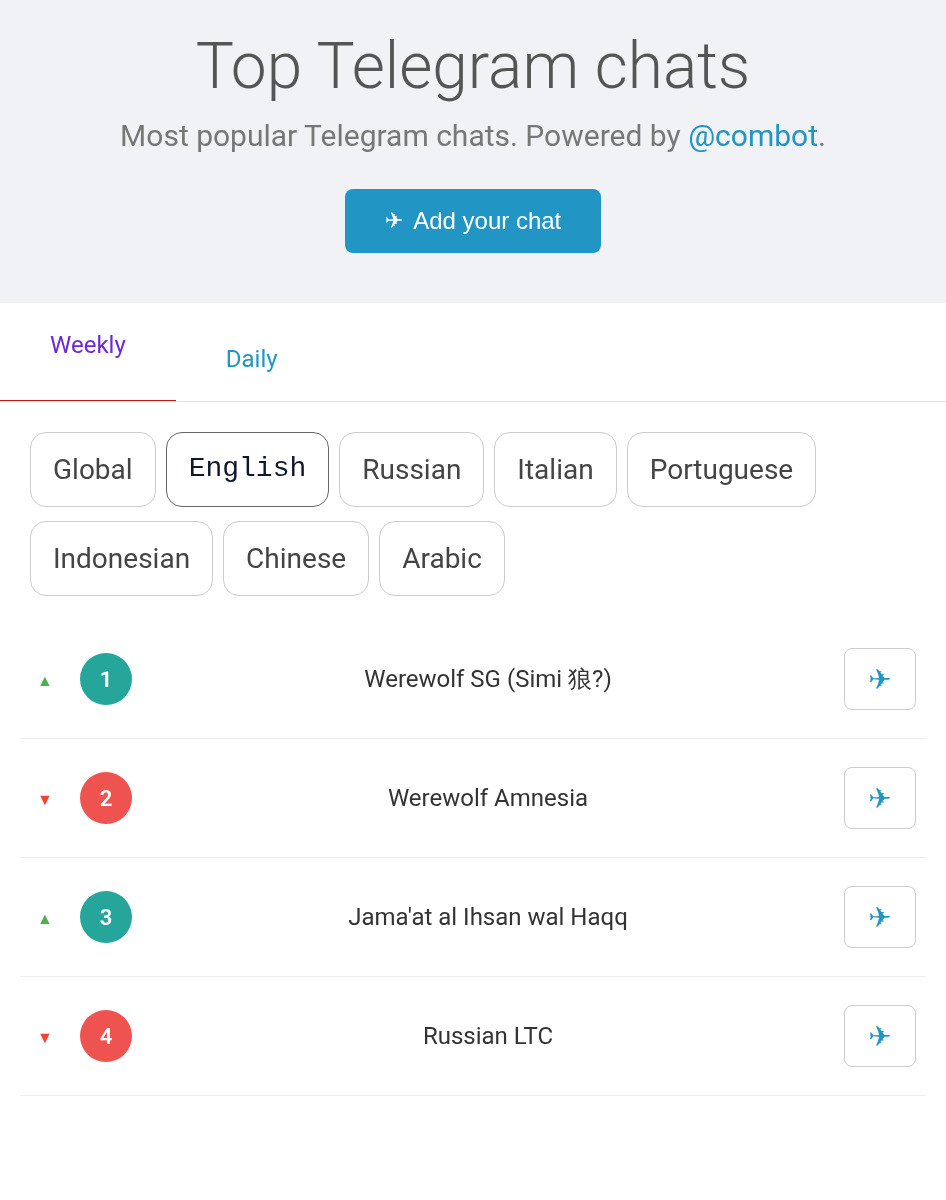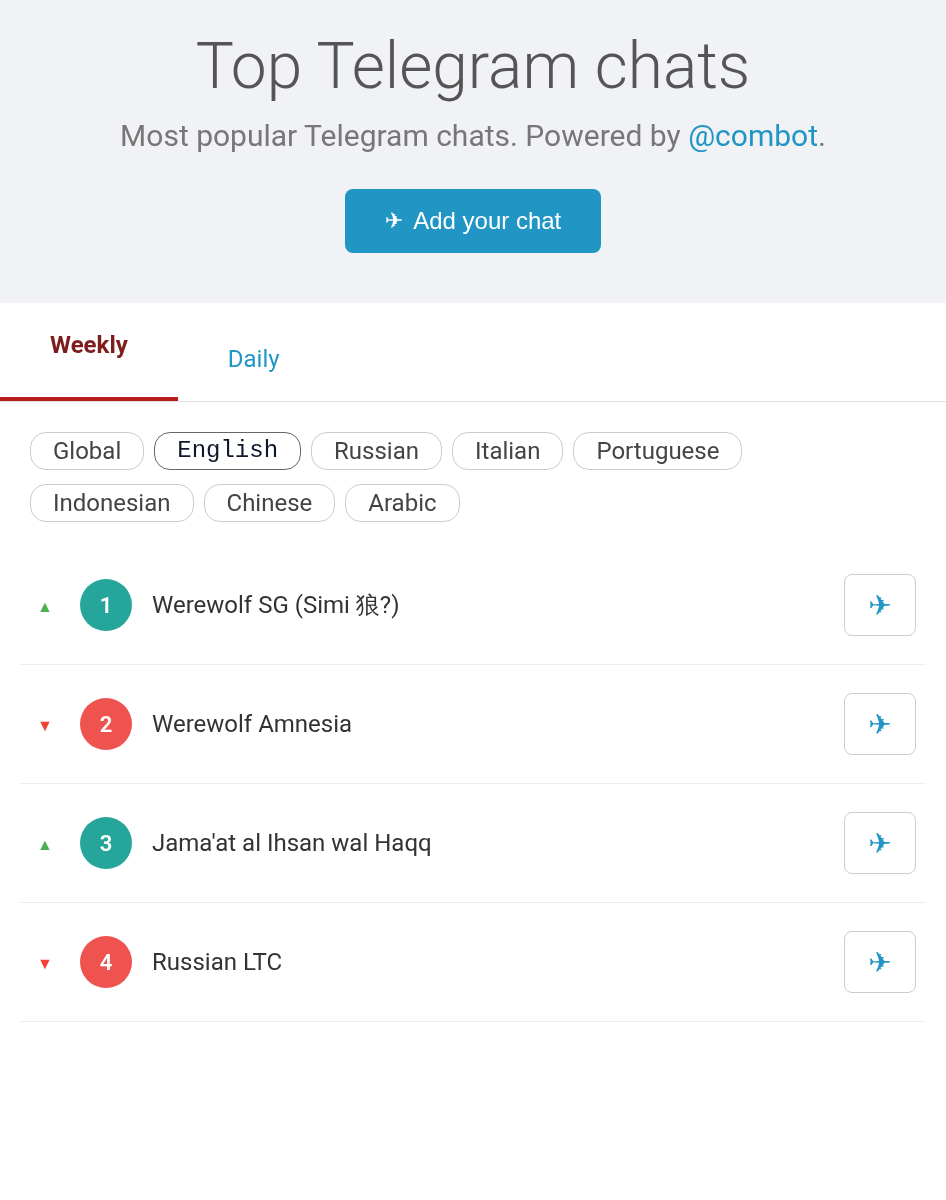--- a/index.html
+++ b/index.html
@@ -64,23 +64,23 @@
     .tab {
       padding: 28px 50px;
       font-size: 24px;
       cursor: pointer;
       border-bottom: 3px solid transparent;
       color: #555;
       font-weight: 600;
     }
 
     .tab.active {
-      border-bottom: 4px solid #b91c1c;
-      color: #7f1d1d;
-      font-weight: 700;
+      border-bottom: 1px solid #b91c1c;
+      color: #6d28d9;
+      font-weight: 400;
     }
 
     .tab.highlighted {
       color: #2196c4;
       font-weight: 400;
       border-bottom: none;
       margin-top: 14px;
     }
 
     .filters-section {
@@ -89,24 +89,24 @@
     }
 
     .filter-row {
       display: flex;
       flex-wrap: wrap;
       gap: 10px;
       margin-bottom: 14px;
     }
 
     .filter-tag {
-      padding: 4px 22px;
+      padding: 20px 22px;
       border: 1.5px solid #ccc;
       border-radius: 16px;
-      font-size: 24px;
+      font-size: 28px;
       color: #444;
       cursor: pointer;
       background: #fff;
     }
 
     .filter-tag.active {
       border-color: #666;
       background: #fff;
       color: #0f172a;
       font-family: Liberation Mono, monospace;
@@ -150,20 +150,21 @@
     }
 
     .rank-badge.coral {
       background: #ef5350;
     }
 
     .chat-name {
       flex: 1;
       font-size: 24px;
       color: #333;
+      text-align: center;
     }
 
     .telegram-btn {
       width: 72px;
       height: 62px;
       border: 1.5px solid #ccc;
       border-radius: 8px;
       display: flex;
       align-items: center;
       justify-content: center;

